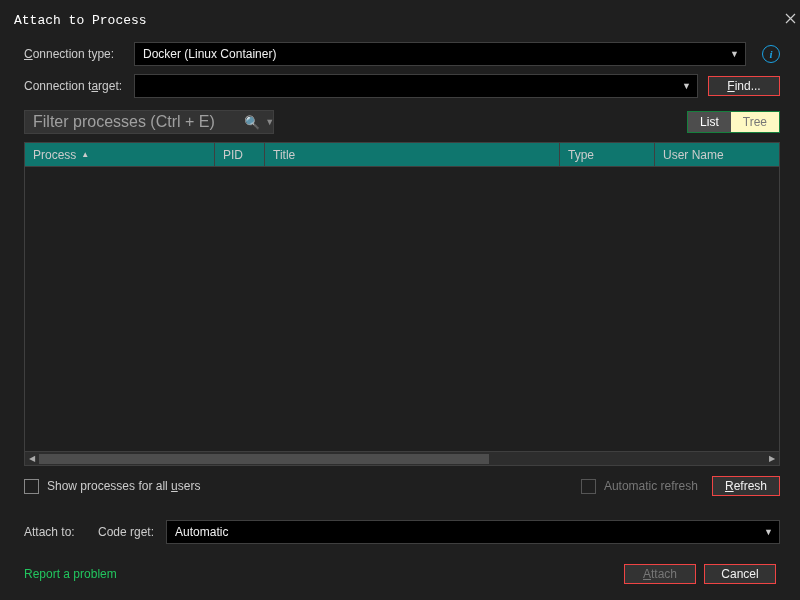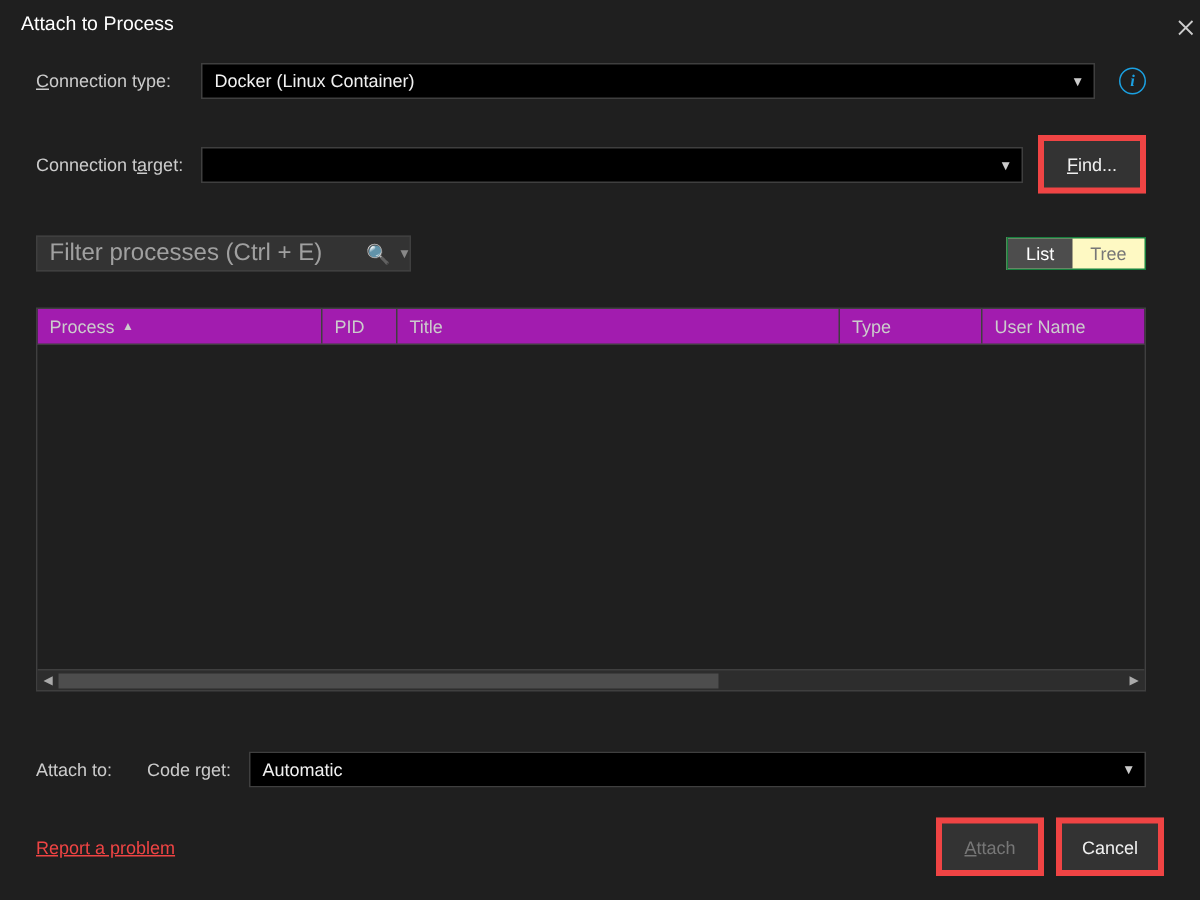--- a/index.html
+++ b/index.html
@@ -9,38 +9,39 @@
     font-family: "Segoe UI", Tahoma, sans-serif;
     font-size: 12px;
     width: 800px;
     height: 600px;
     overflow: hidden;
     display: flex;
     flex-direction: column;
   }
   .titlebar {
     display: flex;
-    align-items: flex-start;
+    align-items: flex-end;
     justify-content: space-between;
     padding: 8px 0 8px 14px;
     color: #ffffff;
     font-size: 13px;
+    font-family: Liberation Mono, monospace;
   }
   .close {
     width: 20px; height: 20px;
     display: flex; align-items: center; justify-content: center;
     color: #cccccc;
     cursor: pointer;
   }
   .content {
-    padding: 6px 36px 8px 24px;
+    padding: 6px 20px 8px 24px;
     display: flex;
     flex-direction: column;
     flex: 1;
-    gap: 24px;
+    gap: 8px;
   }
   .row {
     display: flex;
     align-items: center;
     gap: 10px;
   }
   .lbl {
     width: 100px;
     color: #cccccc;
     font-size: 12px;
@@ -64,24 +65,24 @@
     color: #1ba1e2;
     border-radius: 50%;
     display: flex; align-items: center; justify-content: center;
     font-weight: bold;
     font-size: 11px;
     margin-left: 6px;
     font-style: italic;
     font-family: Georgia, serif;
   }
   .btn {
-    height: 39px;
+    height: 20px;
     min-width: 68px;
     background: #333333;
-    border: 4px solid #ef4444;
+    border: 1px solid #ef4444;
     color: #f1f1f1;
     display: flex;
     align-items: center;
     justify-content: center;
     padding: 0 12px;
     cursor: pointer;
   }
   .btn.disabled { color: #777777; cursor: default; }
   .filter-row {
     display: flex;
@@ -123,21 +124,21 @@
   .table-wrap {
     flex: 1;
     border: 1px solid #3f3f3f;
     background: #252526;
     display: flex;
     flex-direction: column;
     overflow: hidden;
   }
   .thead {
     display: flex;
-    background: #a21caf;
+    background: #0f766e;
     border-bottom: 1px solid #3f3f3f;
     height: 24px;
   }
   .th {
     padding: 4px 8px;
     border-right: 1px solid #3f3f3f;
     color: #cccccc;
     display: flex;
     align-items: center;
     gap: 5px;
@@ -199,21 +200,21 @@
     padding: 0 8px;
     display: flex;
     align-items: center;
   }
   .footer {
     display: flex;
     justify-content: space-between;
     align-items: center;
     padding: 12px 24px 16px 24px;
   }
-  .link { color: #ef4444; cursor: pointer; text-decoration: underline; }
+  .link { color: #22c55e; cursor: pointer; }
   .btn-row { display: flex; gap: 8px; }
   .search-icon { font-size: 13px; color: #cccccc; margin-left: 4px; }
   .dd-split { color: #888888; margin-left: 5px; font-size: 9px; }
 </style>
 </head>
 <body>
 
 <div class="titlebar">
   <span>Attach to Process</span>
   <div class="close">
@@ -275,20 +276,37 @@
     <div class="tbody"></div>
     <div class="hscroll">
       <div class="hs-arrow">◀</div>
       <div class="hs-track">
         <div class="hs-thumb"></div>
       </div>
       <div class="hs-arrow">▶</div>
     </div>
   </div>
 
+  <div class="mid-row">
+    <div class="cb-row">
+      <span class="cb"></span>
+      <span>
+        <span>Show processes for all </span><span class="underline">u</span><span>sers</span>
+      </span>
+    </div>
+    <div class="right-cluster">
+      <div class="cb-row">
+        <span class="cb disabled"></span>
+        <span class="label-dim">Automatic refresh</span>
+      </div>
+      <div class="btn">
+        <span><span class="underline">R</span><span>efresh</span></span>
+      </div>
+    </div>
+  </div>
 
   <div class="attach-row">
     <div style="width:62px">Attach to:</div>
     <div>Code rget:</div>
     <div class="combo" style="flex:1">
       <span>Automatic</span>
       <span class="chev">▼</span>
     </div>
   </div>
 

